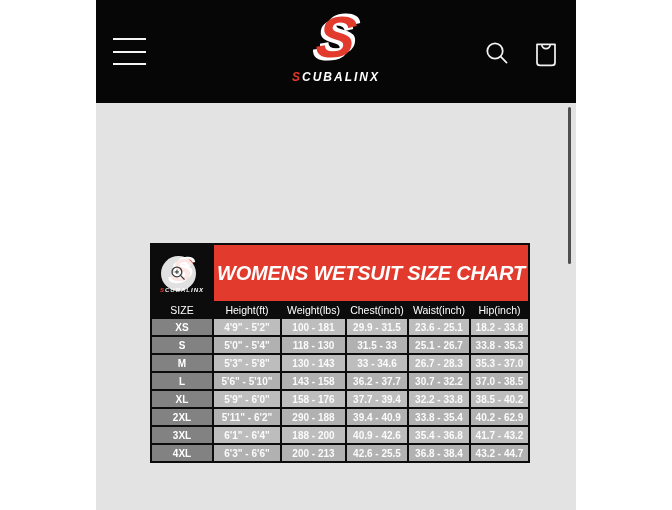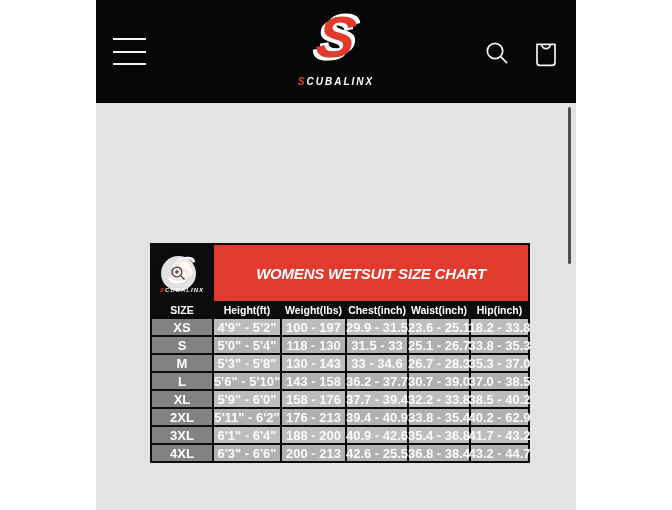--- a/index.html
+++ b/index.html
@@ -19,21 +19,21 @@
   .menu-btn { position: absolute; left: 17px; top: 38px; width: 34px; height: 27px;
     background: none; border: none; display: flex; flex-direction: column;
     justify-content: space-between; cursor: pointer; }
   .menu-btn span { display: block; width: 33px; height: 2px; background: #f5f5f5; }
 
   .logo { position: absolute; left: 0; right: 0; top: 6px; display: flex;
     flex-direction: column; align-items: center; text-decoration: none; cursor: pointer; }
   .logo-mark { font-style: italic; font-weight: 700; font-size: 58px; line-height: 1.08;
     color: #e23a2c; transform: skewX(-8deg);
     text-shadow: 3px -3px 0 #ffffff, -3px 3px 0 #ffffff; }
-  .logo-word { margin-top: 7px; font-style: italic; font-weight: 700; font-size: 10px;
+  .logo-word { margin-top: 1px; font-style: italic; font-weight: 700; font-size: 12px;
     letter-spacing: 2px; color: #ffffff; }
   .logo-word .first { color: #e23a2c; }
 
   .icon-btn { position: absolute; top: 36px; width: 34px; height: 34px; background: none;
     border: none; display: flex; align-items: center; justify-content: center; cursor: pointer; }
   .search-btn { left: 384px; }
   .cart-btn { left: 433px; }
 
   
   .pagebody { position: absolute; left: 0; top: 103px; width: 480px; height: 407px;
@@ -52,27 +52,27 @@
     overflow: hidden; }
   .mini-mark { font-style: italic; font-weight: 700; font-size: 32px; line-height: 1;
     color: #e23a2c; transform: skewX(-8deg);
     text-shadow: 2px -2px 0 #ffffff, -2px 2px 0 #ffffff; }
   .mini-word { font-style: italic; font-weight: 700; font-size: 6px; letter-spacing: 1px;
     color: #ffffff; margin-top: 1px; }
   .mini-word .first { color: #e23a2c; }
 
   .banner { grid-column: 2 / 7; grid-row: 1; background: #e23a2c; display: flex;
     align-items: center; justify-content: center; }
-  .banner-title { color: #ffffff; font-weight: 700; font-style: italic; font-size: 15px;
+  .banner-title { color: #ffffff; font-weight: 700; font-style: italic; font-size: 20px;
     letter-spacing: -0.2px; }
 
-  .th { background: #0c0c0c; color: #ffffff; font-size: 10.5px; font-weight: 700;
+  .th { background: #0c0c0c; color: #ffffff; font-size: 10.5px; font-weight: 400;
     display: flex; align-items: center; justify-content: center; white-space: nowrap; }
 
-  .td { background: #bdbdbd; color: #fbfbfb; font-size: 13px; font-weight: 600;
+  .td { background: #bdbdbd; color: #fbfbfb; font-size: 10px; font-weight: 600;
     display: flex; align-items: center; justify-content: center; white-space: nowrap; }
   .td.alt { background: #b1b1b1; }
   .td.size { background: #828282; color: #ffffff; }
 
   
   .zoom-btn { position: absolute; left: 9px; top: 11px; width: 35px; height: 35px;
     border-radius: 50%; border: none; background: rgba(255,255,255,0.88);
     display: flex; align-items: center; justify-content: center; cursor: pointer;
     box-shadow: 0 1px 3px rgba(0,0,0,0.35); }
 </style>
@@ -131,21 +131,21 @@
 
         <div class="th">SIZE</div>
         <div class="th">Height(ft)</div>
         <div class="th">Weight(lbs)</div>
         <div class="th">Chest(inch)</div>
         <div class="th">Waist(inch)</div>
         <div class="th">Hip(inch)</div>
 
         <div class="td size">XS</div>
         <div class="td">4'9" - 5'2"</div>
-        <div class="td">100 - 197</div>
+        <div class="td">100 - 181</div>
         <div class="td">29.9 - 31.5</div>
         <div class="td">23.6 - 25.1</div>
         <div class="td">18.2 - 33.8</div>
 
         <div class="td size">S</div>
         <div class="td alt">5'0" - 5'4"</div>
         <div class="td alt">118 - 130</div>
         <div class="td alt">31.5 - 33</div>
         <div class="td alt">25.1 - 26.7</div>
         <div class="td alt">33.8 - 35.3</div>
@@ -154,33 +154,33 @@
         <div class="td">5'3" - 5'8"</div>
         <div class="td">130 - 143</div>
         <div class="td">33 - 34.6</div>
         <div class="td">26.7 - 28.3</div>
         <div class="td">35.3 - 37.0</div>
 
         <div class="td size">L</div>
         <div class="td alt">5'6" - 5'10"</div>
         <div class="td alt">143 - 158</div>
         <div class="td alt">36.2 - 37.7</div>
-        <div class="td alt">30.7 - 39.0</div>
+        <div class="td alt">30.7 - 32.2</div>
         <div class="td alt">37.0 - 38.5</div>
 
         <div class="td size">XL</div>
         <div class="td">5'9" - 6'0"</div>
         <div class="td">158 - 176</div>
         <div class="td">37.7 - 39.4</div>
         <div class="td">32.2 - 33.8</div>
         <div class="td">38.5 - 40.2</div>
 
         <div class="td size">2XL</div>
         <div class="td alt">5'11" - 6'2"</div>
-        <div class="td alt">176 - 213</div>
+        <div class="td alt">290 - 188</div>
         <div class="td alt">39.4 - 40.9</div>
         <div class="td alt">33.8 - 35.4</div>
         <div class="td alt">40.2 - 62.9</div>
 
         <div class="td size">3XL</div>
         <div class="td">6'1" - 6'4"</div>
         <div class="td">188 - 200</div>
         <div class="td">40.9 - 42.6</div>
         <div class="td">35.4 - 36.8</div>
         <div class="td">41.7 - 43.2</div>

